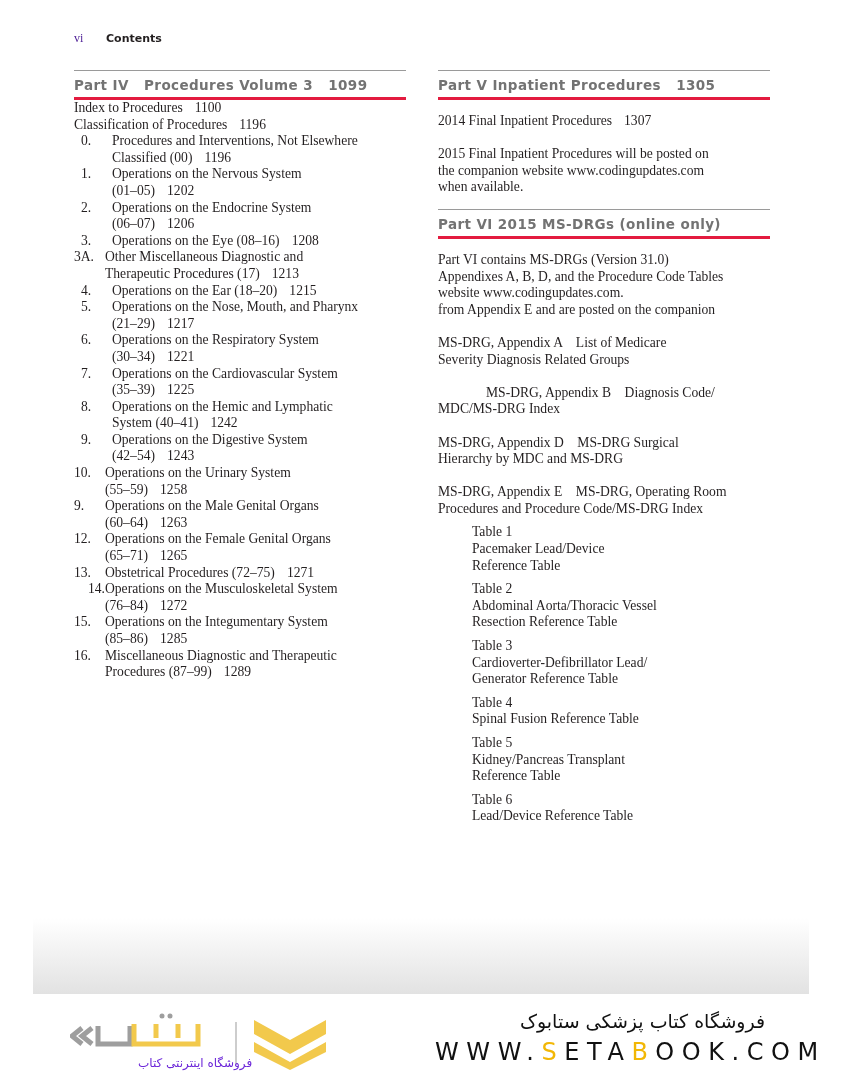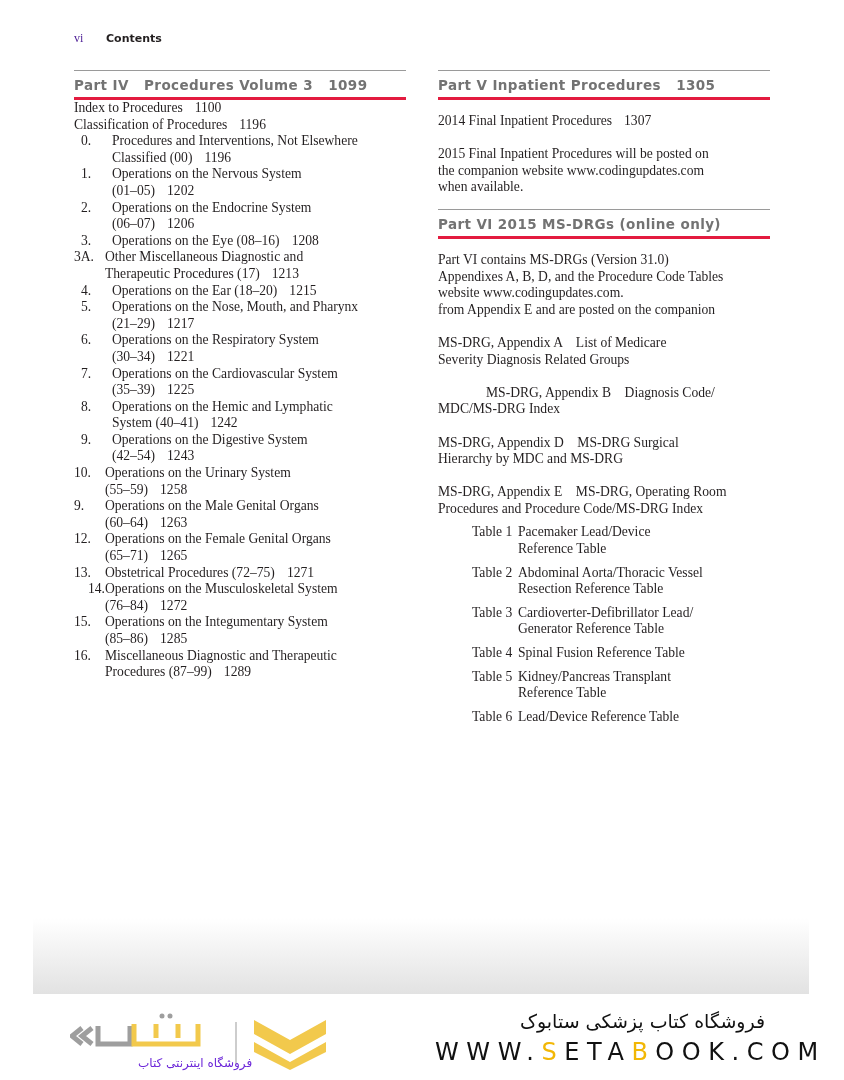--- a/index.html
+++ b/index.html
@@ -27,21 +27,21 @@
     letter-spacing: 0.4px; color: #737373;
     white-space: pre;
   }
   .body-text { font-family: "Liberation Serif", serif; font-size: 13.6px; line-height: 16.6px; color: #231f20; }
   .left-list { margin-top: 0; }
   .row { display: flex; }
   .num { width: 31px; text-align: right; padding-right: 0; flex: none; }
   .entry { flex: 1; }
   .gap { display: inline-block; width: 12px; }
   .spacer { height: 16.6px; }
-  .sub-table { display: flex; padding-left: 34px; margin-top: 7px; }
+  .sub-table { display: flex; padding-left: 34px; margin-top: 7px; flex-direction: column; }
   .sub-table .tlabel { width: 46px; flex: none; white-space: nowrap; }
   .sub-table .tdesc { flex: 1; }
 
   .footer-fade {
     position: absolute; left: 33px; top: 918px; width: 776px; height: 76px;
     background: linear-gradient(#ffffff 0%, #f2f2f2 45%, #e2e2e2 100%);
   }
   .footer { position: absolute; left: 0; top: 994px; width: 844px; height: 86px; background: #fff; }
   .logo { position: absolute; left: 70px; top: 18px; width: 270px; height: 60px; }
   .logo-text-fa { position: absolute; left: 26px; top: 44px; font-family: "DejaVu Sans", sans-serif; font-size: 12px; color: #6d28d9; margin-left: 42px; }

